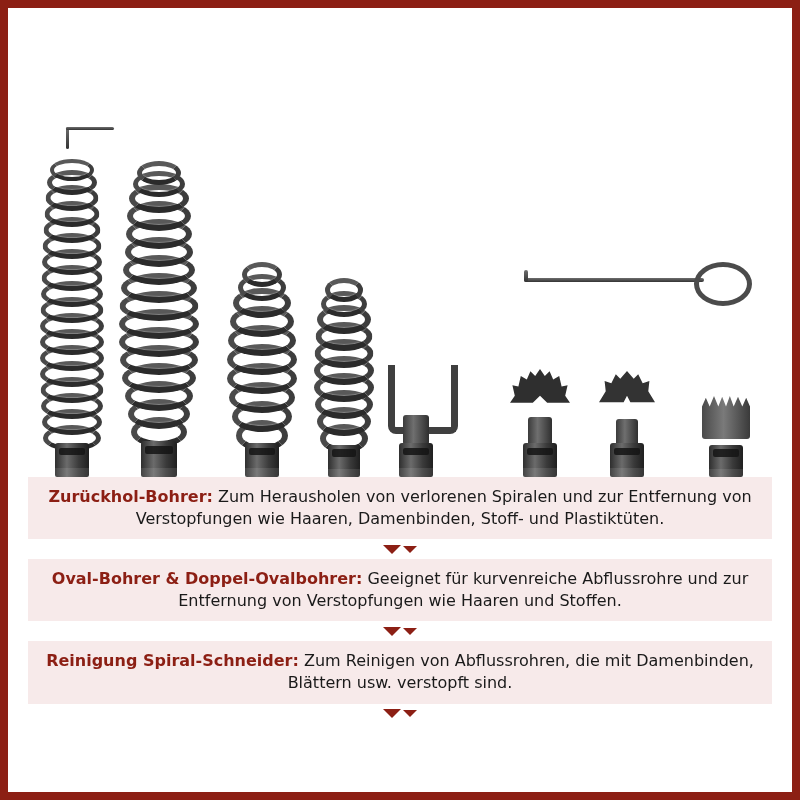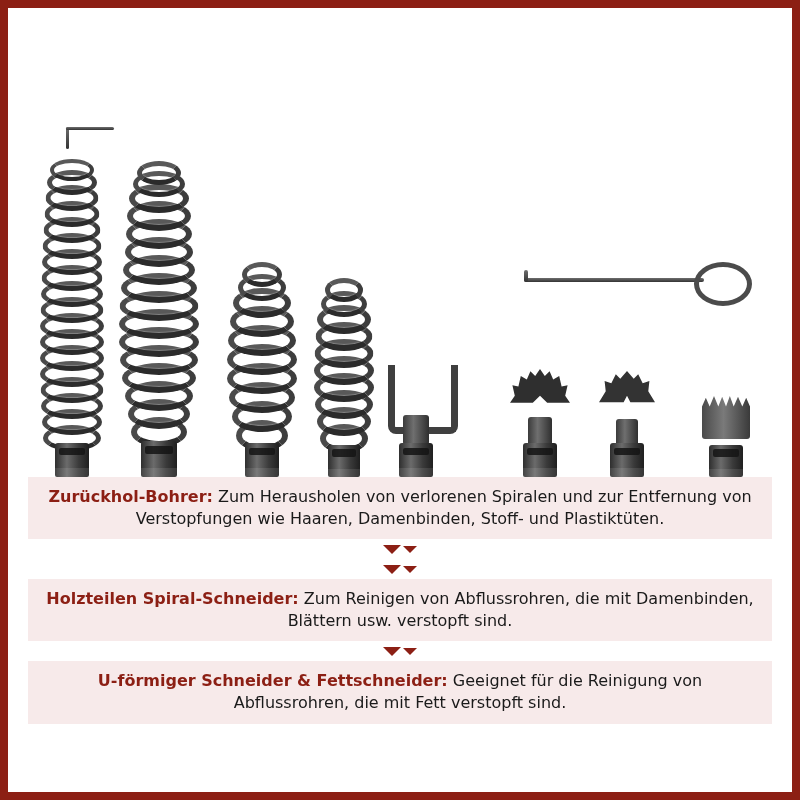--- a/index.html
+++ b/index.html
@@ -295,34 +295,34 @@
 
     <div class="desc-row">
       <span class="term">Zurückhol-Bohrer:</span><span> Zum Herausholen von verlorenen Spiralen und zur Entfernung von Verstopfungen wie Haaren, Damenbinden, Stoff- und Plastiktüten.</span>
     </div>
 
     <div class="arrow-sep">
       <span class="chev"></span>
       <span class="chev small"></span>
     </div>
 
+    <div class="desc-row">
+      <span class="term">Oval-Bohrer &amp; Doppel-Ovalbohrer:</span><span> Geeignet für kurvenreiche Abflussrohre und zur Entfernung von Verstopfungen wie Haaren und Stoffen.</span>
+    </div>
 
     <div class="arrow-sep">
       <span class="chev"></span>
       <span class="chev small"></span>
     </div>
 
     <div class="desc-row">
-      <span class="term">Holzteilen Spiral-Schneider:</span><span> Zum Reinigen von Abflussrohren, die mit Damenbinden, Blättern usw. verstopft sind.</span>
+      <span class="term">Reinigung Spiral-Schneider:</span><span> Zum Reinigen von Abflussrohren, die mit Damenbinden, Blättern usw. verstopft sind.</span>
     </div>
 
     <div class="arrow-sep">
       <span class="chev"></span>
       <span class="chev small"></span>
     </div>
 
-    <div class="desc-row">
-      <span class="term">U-förmiger Schneider &amp; Fettschneider:</span><span> Geeignet für die Reinigung von Abflussrohren, die mit Fett verstopft sind.</span>
-    </div>
 
   </div>
 
 </div>
 
 </body></html>

